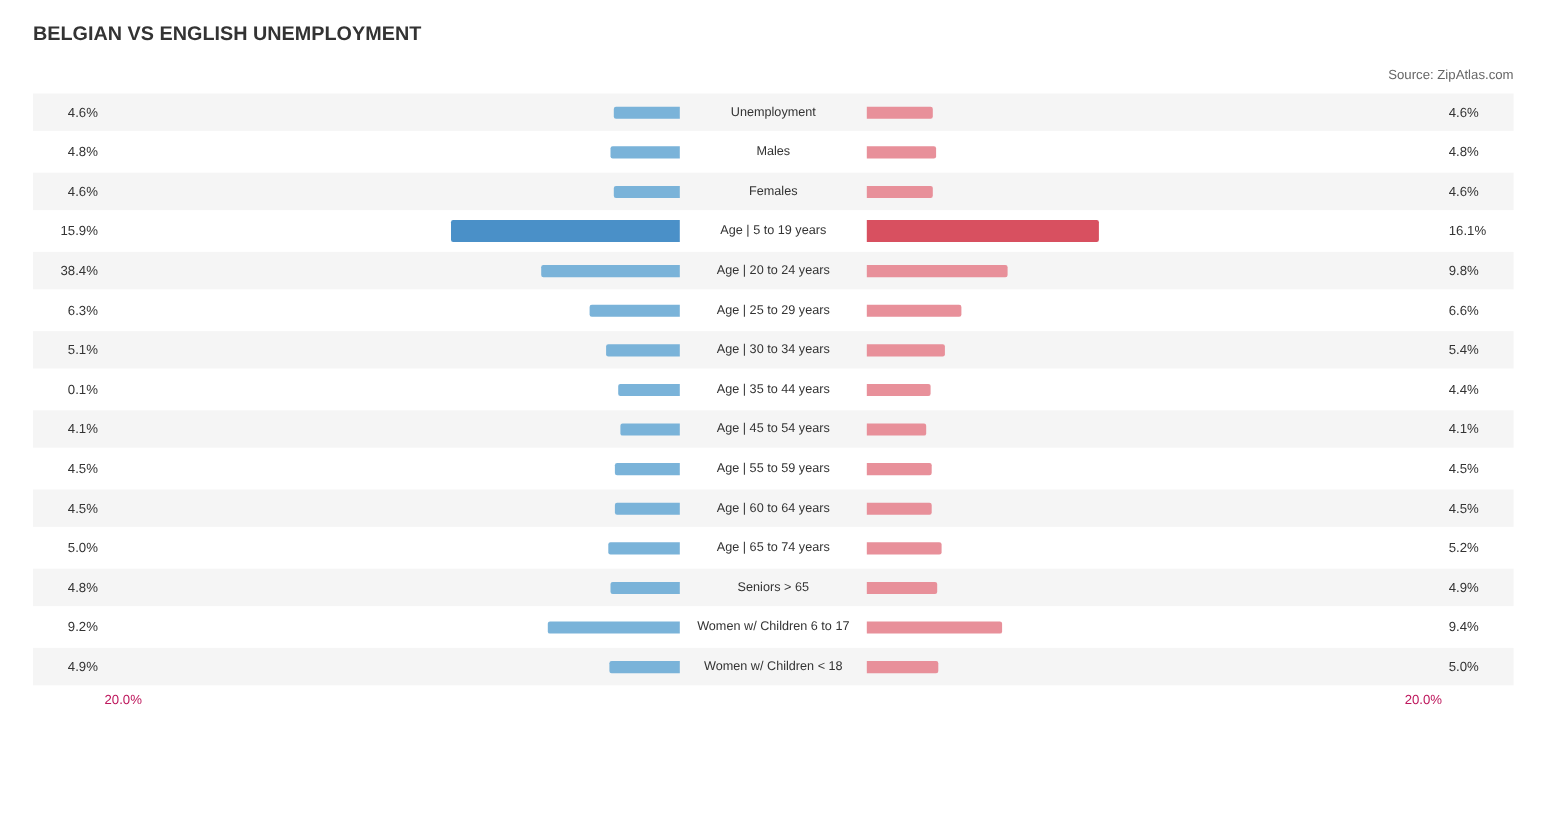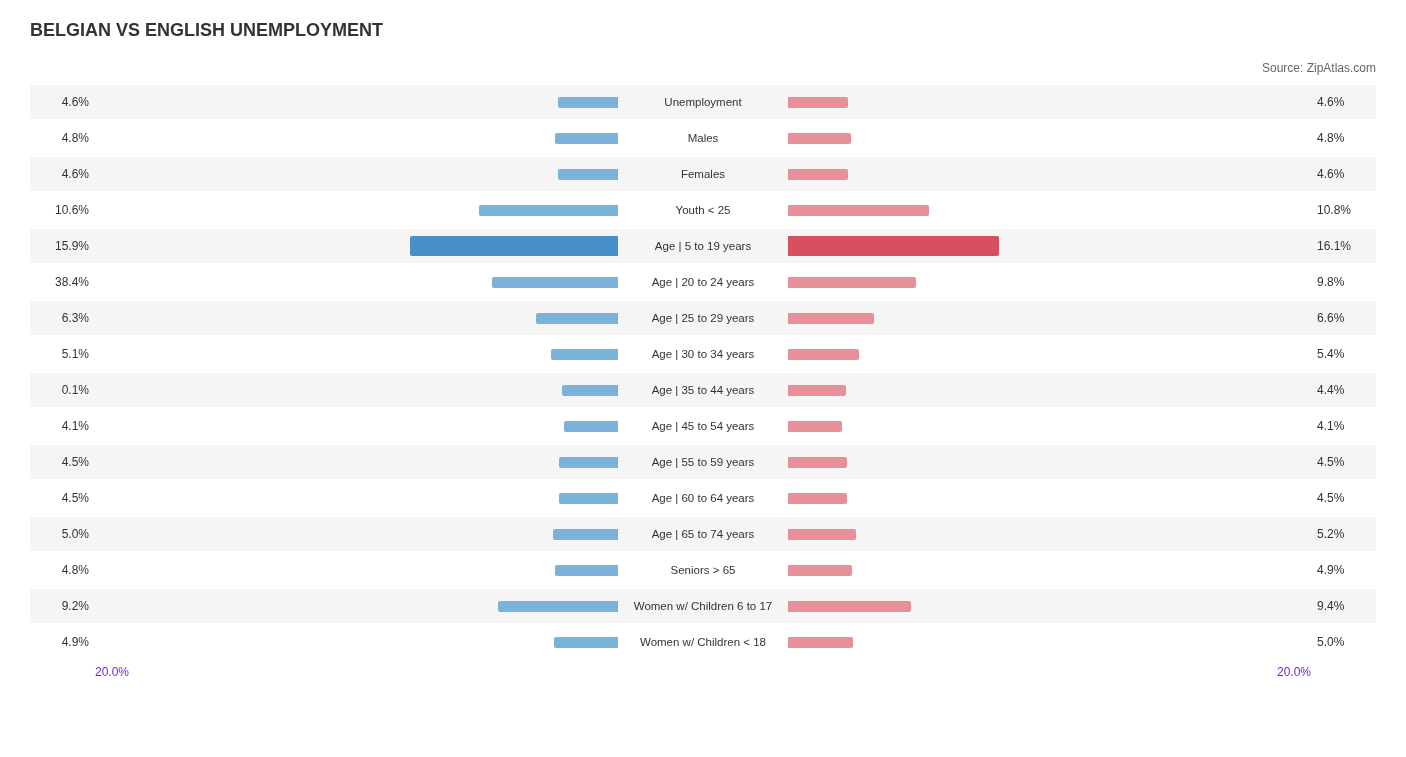--- a/index.html
+++ b/index.html
@@ -103,21 +103,21 @@
     }
     .x-axis-left {
       width: 65px;
       flex-shrink: 0;
     }
     .x-axis-center {
       flex: 1;
       display: flex;
       justify-content: space-between;
       font-size: 12px;
-      color: #6d28d9;
+      color: #be185d;
       padding: 0 0;
     }
     .x-axis-right {
       width: 65px;
       flex-shrink: 0;
     }
     .legend {
       display: flex;
       justify-content: center;
       gap: 30px;
@@ -195,37 +195,20 @@
             <div class="bar-blue" style="width:11.50%;"></div>
           </div>
           <div class="label-center">Females</div>
           <div style="flex:1; display:flex; justify-content:flex-start;">
             <div class="bar-pink" style="width:11.50%;"></div>
           </div>
         </div>
       </div>
     </div>
     <div class="right-val">4.6%</div>
-  </div>
-      <div class="row">
-    <div class="left-val">10.6%</div>
-    <div class="bar-section">
-      <div class="bars-container">
-        <div class="bar-row">
-          <div style="flex:1; display:flex; justify-content:flex-end;">
-            <div class="bar-blue" style="width:26.50%;"></div>
-          </div>
-          <div class="label-center">Youth &lt; 25</div>
-          <div style="flex:1; display:flex; justify-content:flex-start;">
-            <div class="bar-pink" style="width:27.00%;"></div>
-          </div>
-        </div>
-      </div>
-    </div>
-    <div class="right-val">10.8%</div>
   </div>
       <div class="row row-highlight">
     <div class="left-val">15.9%</div>
     <div class="bar-section">
       <div class="bars-container">
         <div class="bar-row">
           <div style="flex:1; display:flex; justify-content:flex-end;">
             <div class="bar-blue" style="width:39.75%;height:20px;"></div>
           </div>
           <div class="label-center">Age | 5 to 19 years</div>

